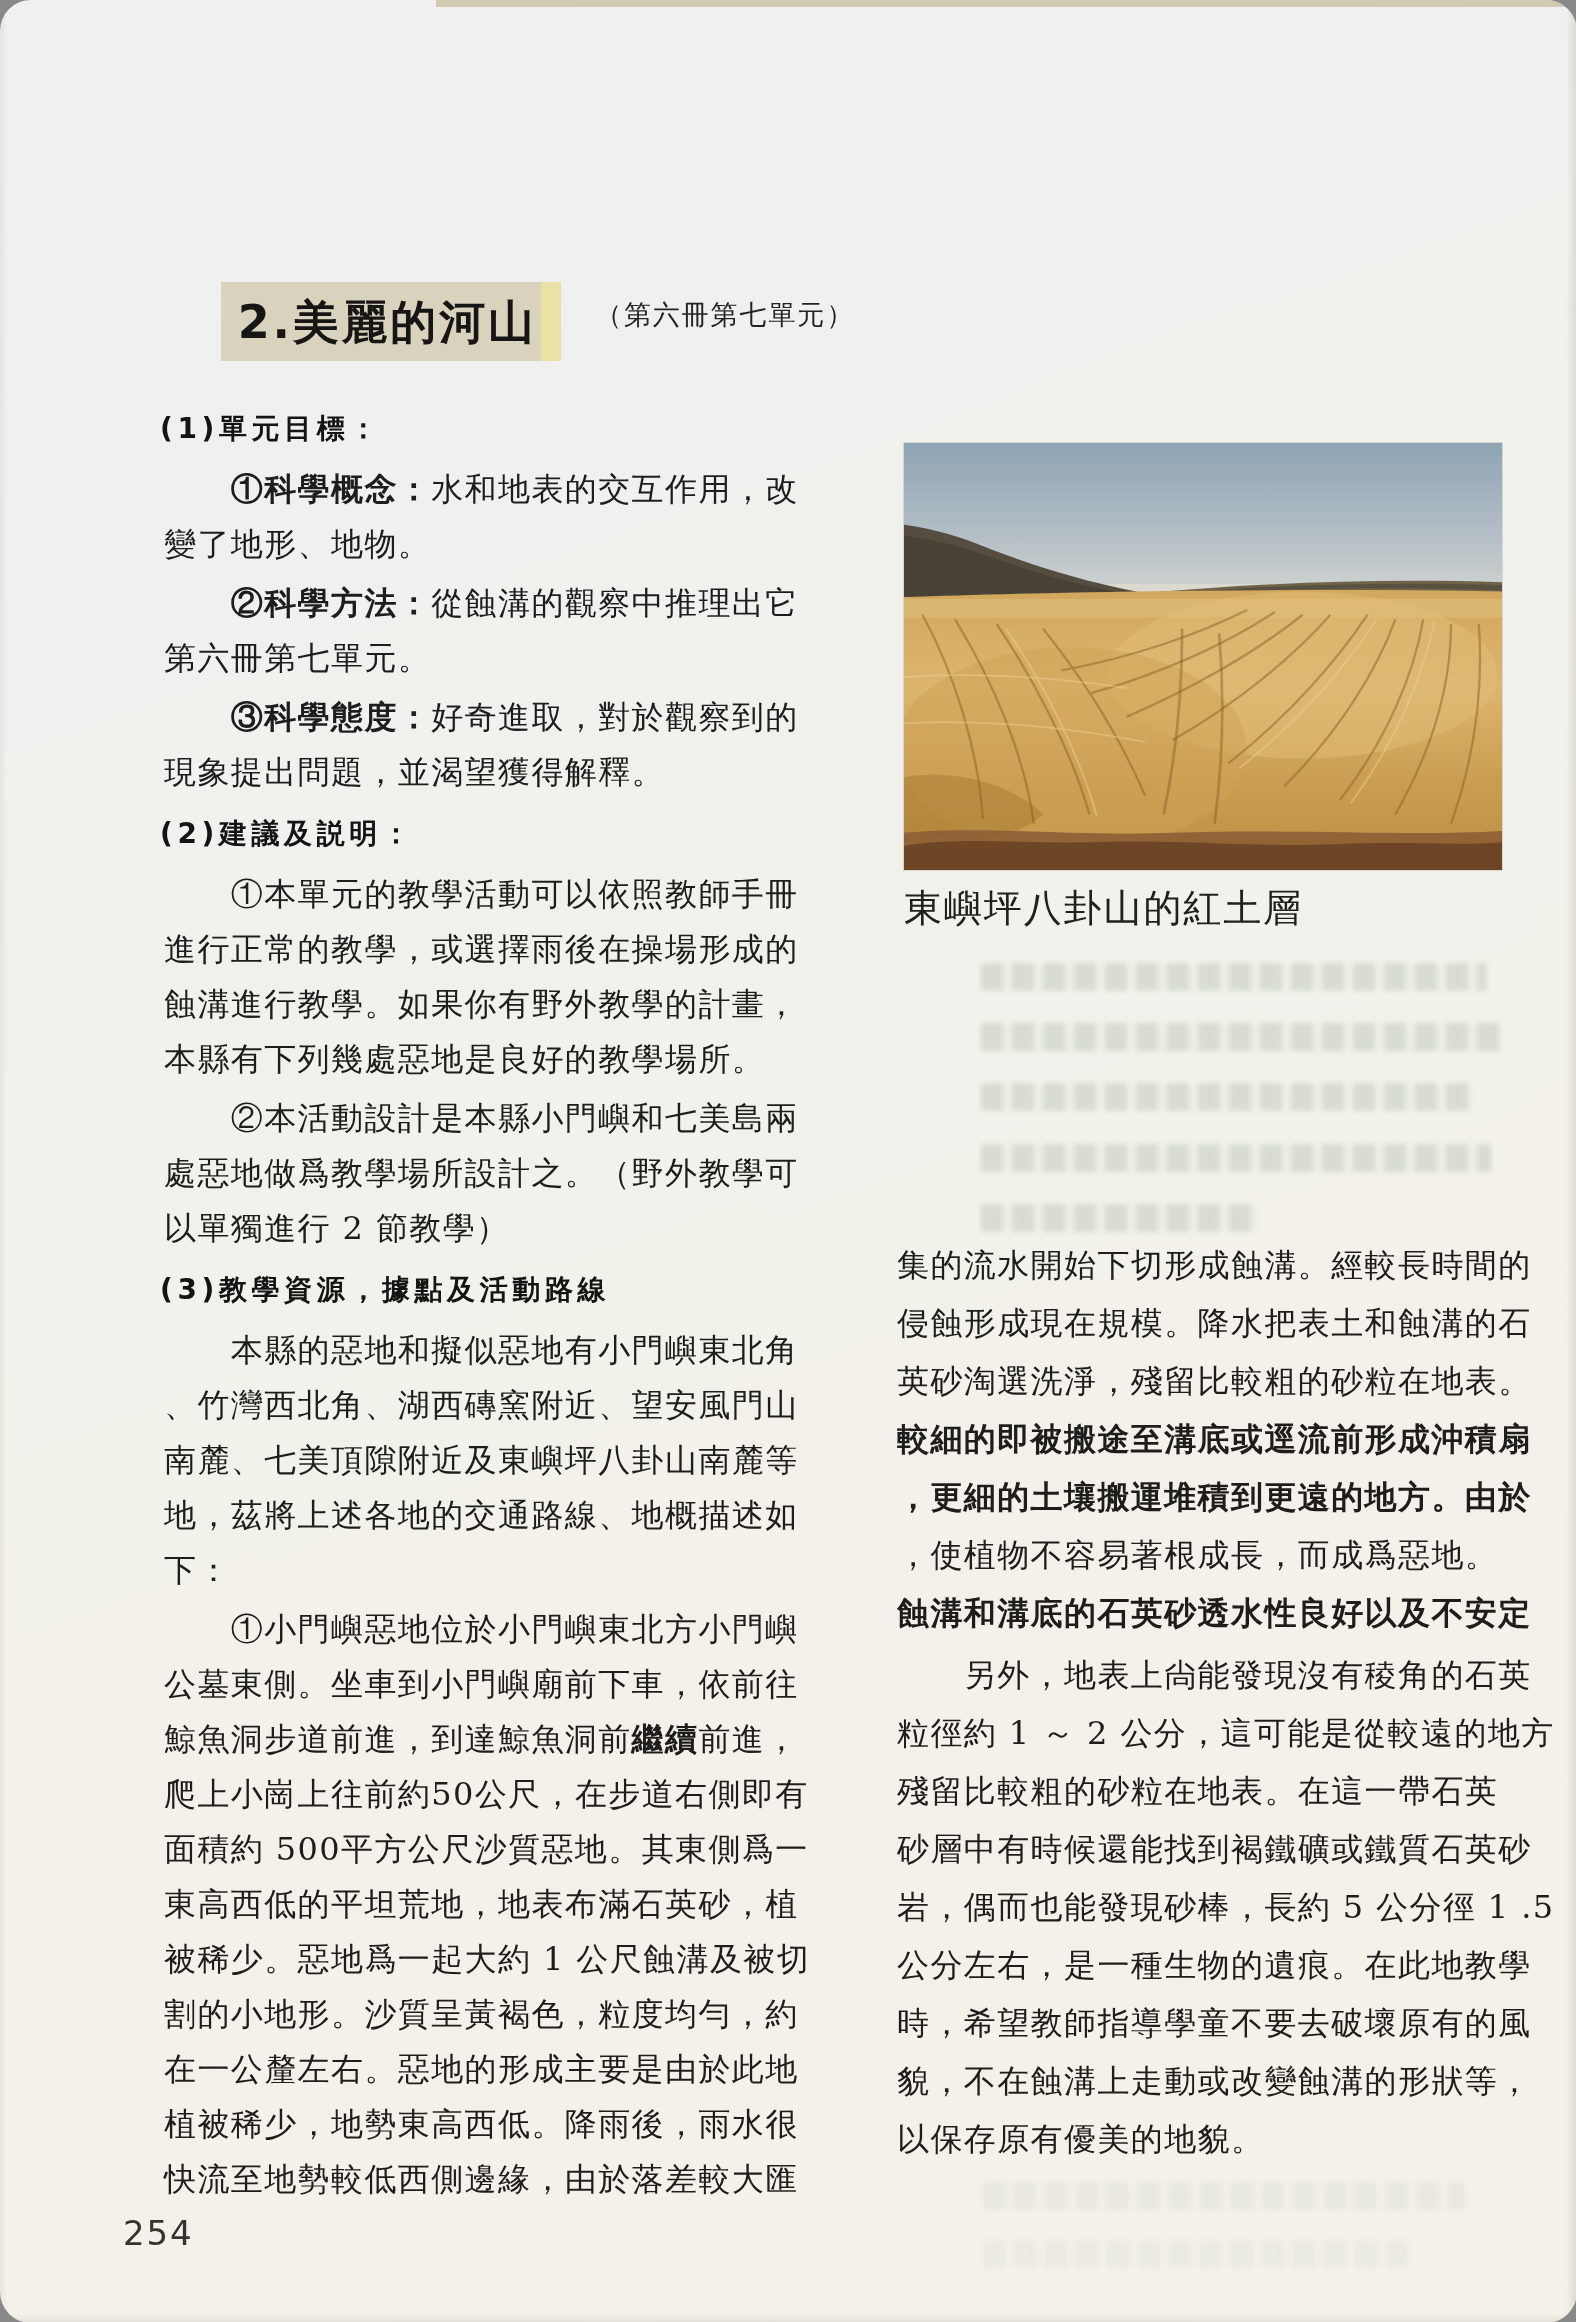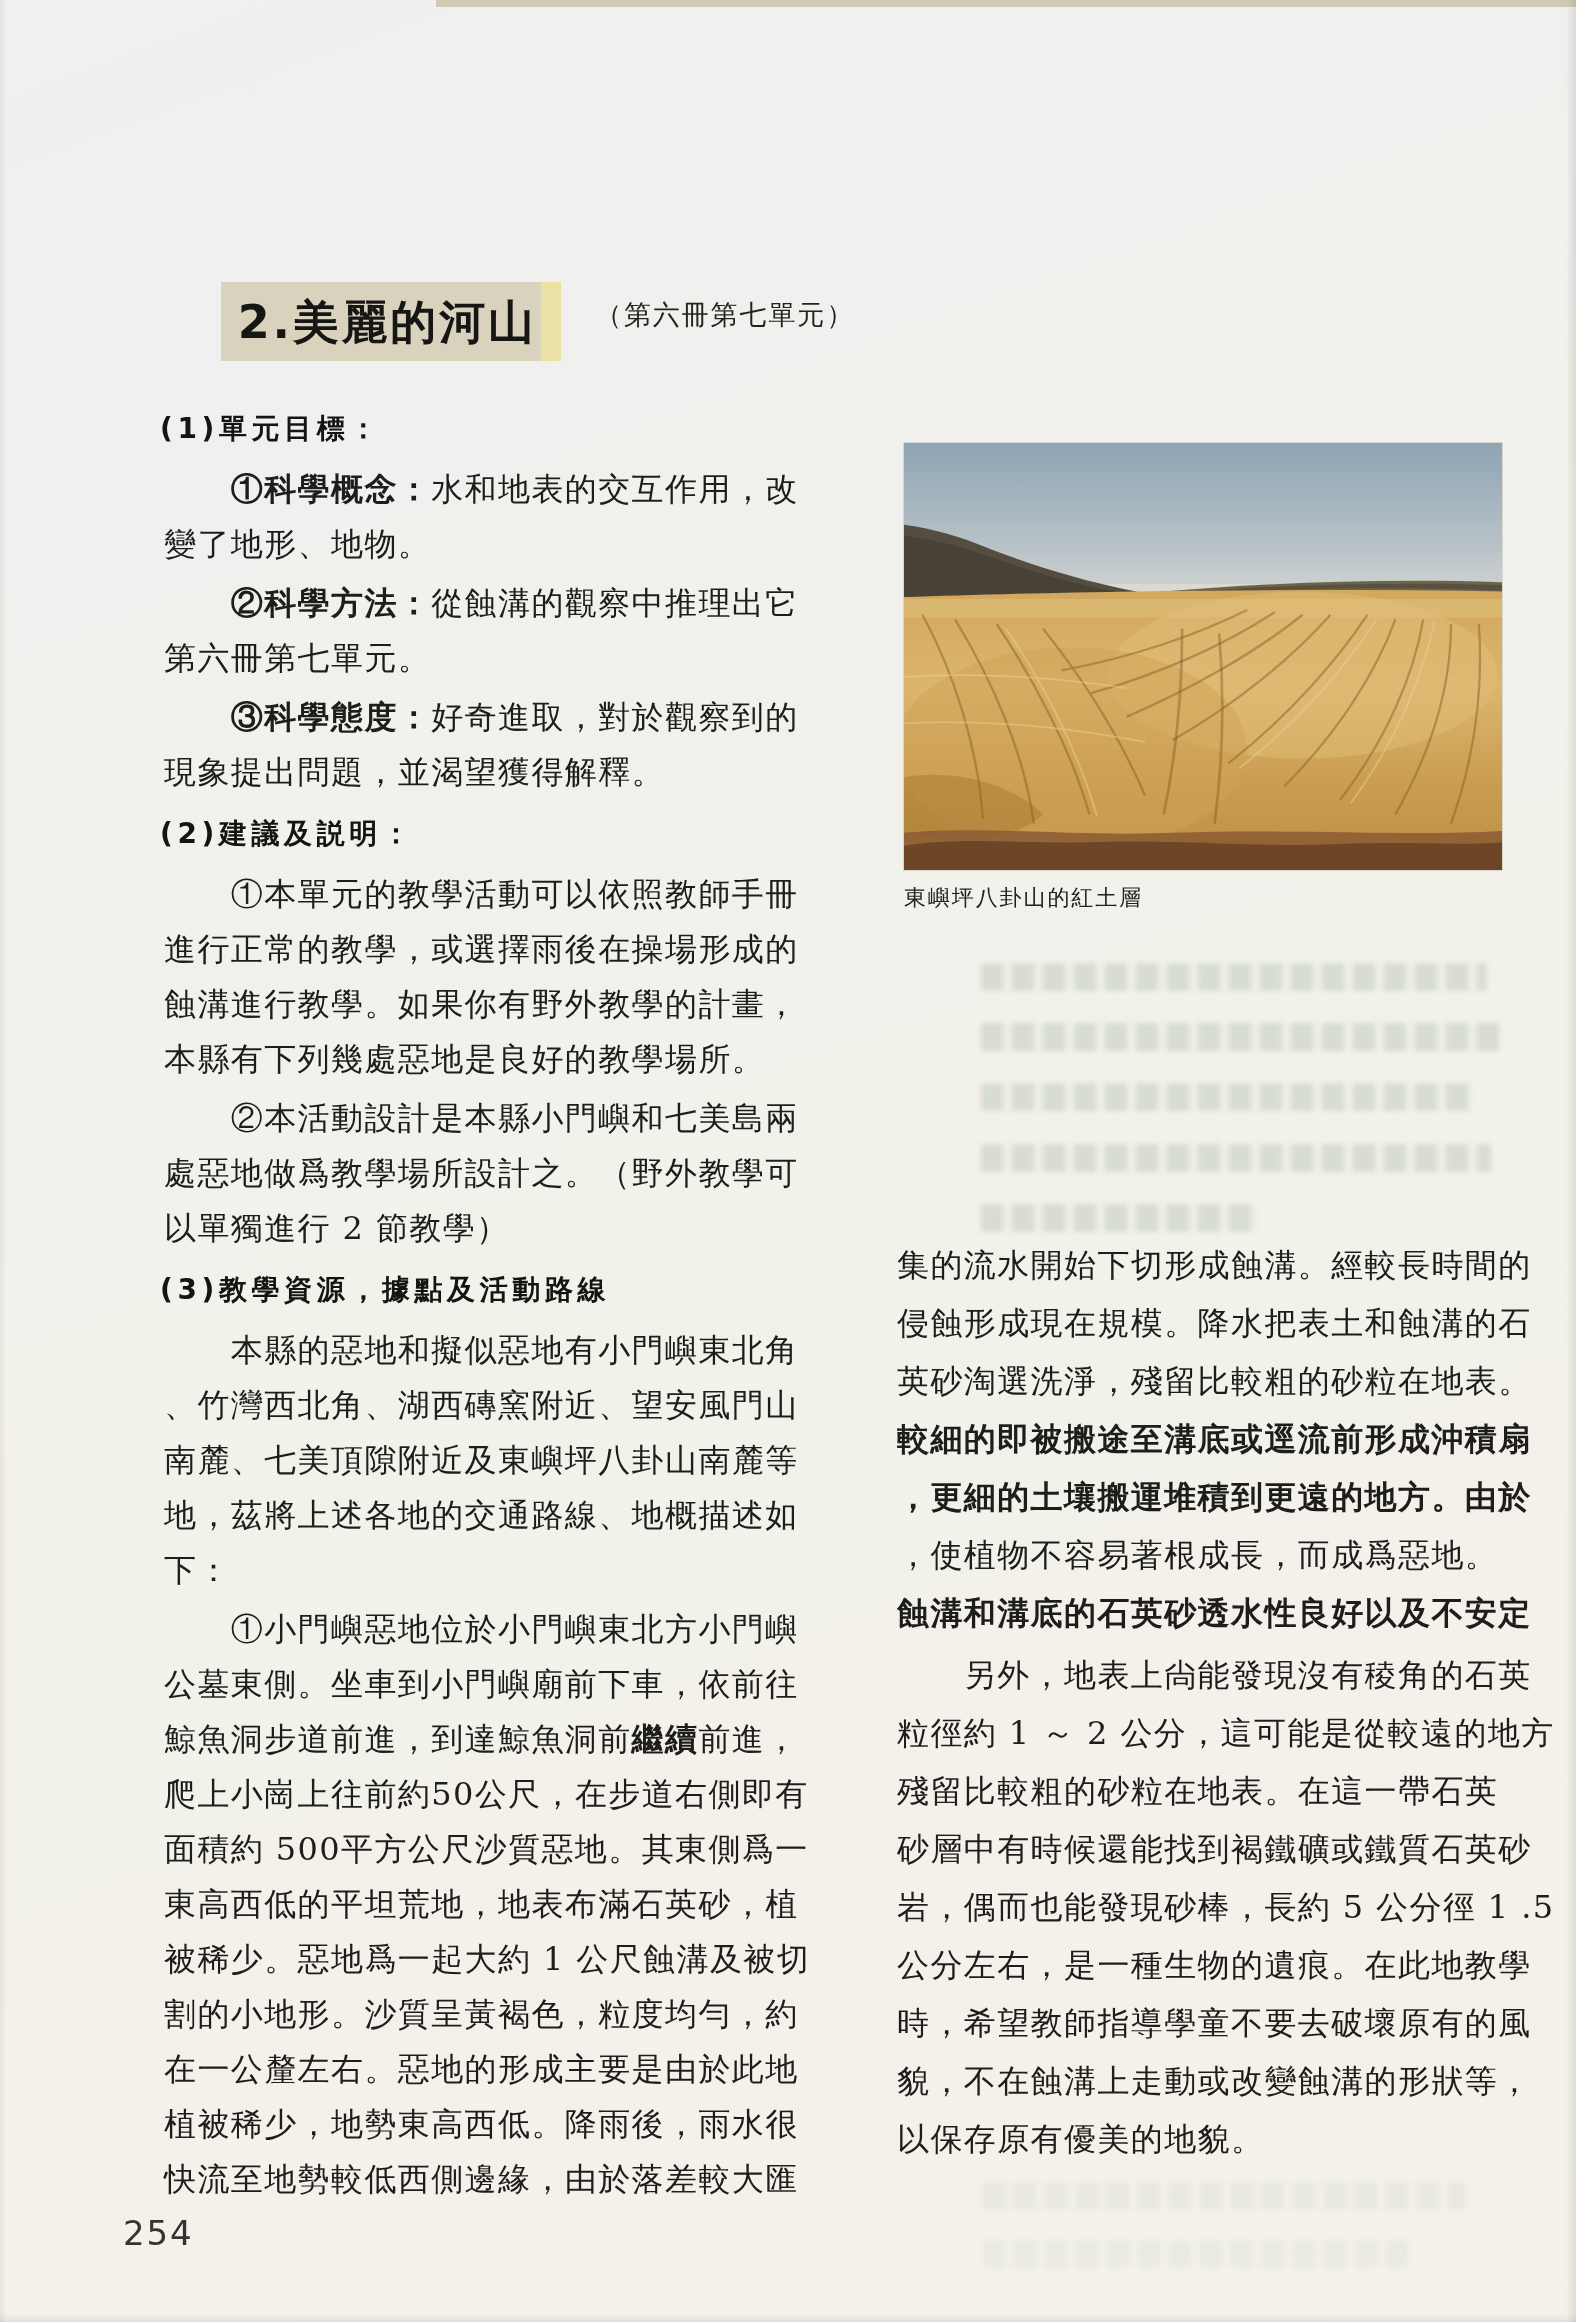--- a/index.html
+++ b/index.html
@@ -1,20 +1,21 @@
 <!DOCTYPE html>
 <html style="font-size:15px"><head>
 <meta charset="utf-8">
 <style>
   html,body { margin:0; padding:0; background:#888; }
   .page {
     position:relative; width:1577px; height:2323px; overflow:hidden;
     background: linear-gradient(160deg, #eef0f1 0%, #f2f1eb 45%, #f4f1e8 100%);
     font-family: "DejaVu Serif", "Liberation Serif", serif;
     color:#1e1d1b;
+    border-radius:31px;
   }
   
   .top-edge { position:absolute; left:436px; top:0; width:1141px; height:6.5px; background:#cbc3a8; opacity:.85; }
   .right-edge { position:absolute; right:0; top:0; width:11px; height:100%;
     background:linear-gradient(90deg, rgba(0,0,0,0) 0%, rgba(90,85,70,.16) 100%); }
   .bottom-edge { position:absolute; left:0; bottom:0; width:100%; height:9.3px;
     background:linear-gradient(180deg, rgba(0,0,0,0) 0%, rgba(90,85,70,.12) 100%); }
   .left-edge { position:absolute; left:0; top:0; width:7.4px; height:100%;
     background:linear-gradient(90deg, rgba(120,115,100,.10), rgba(0,0,0,0)); }
 
@@ -45,21 +46,21 @@
   .para .line { font-size:32px; line-height:55px; letter-spacing:1.4px; white-space:nowrap; }
   .col-right .para .line { line-height:58px; }
   .b { font-weight:bold; }
 
   
   .photo { position:absolute; left:904px; top:443px; width:598px; height:427px; box-shadow:0 0 0 0.9px rgba(90,80,60,.18); }
   .photo svg { display:block; }
   .photo-caption {
     position:absolute; left:904px; top:883px;
     font-family:"DejaVu Sans","Liberation Sans",sans-serif;
-    font-size:22px; letter-spacing:1.9px; color:#20211d; white-space:nowrap;
+    font-size:38px; letter-spacing:1.9px; color:#20211d; white-space:nowrap;
   }
 
   
   .ghost {
     position:absolute; height:28px; border-radius:3.7px; filter:blur(2.8px); opacity:.5;
     background:repeating-linear-gradient(90deg, rgba(118,146,120,.42) 0 22px, rgba(118,146,120,.06) 22px 31px);
   }
   .g1 { left:981px; top:963px; width:506px; }
   .g2 { left:981px; top:1023px; width:519px; }
   .g3 { left:981px; top:1083px; width:492px; }

